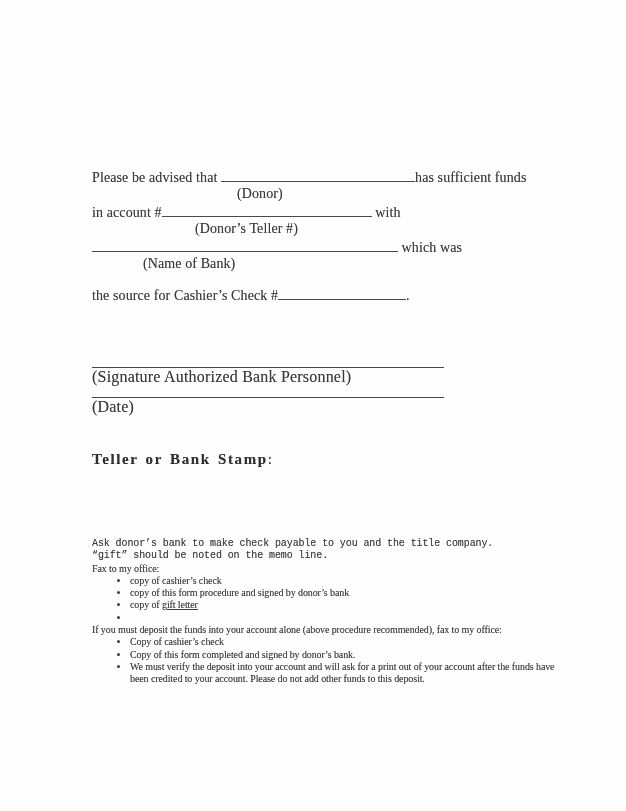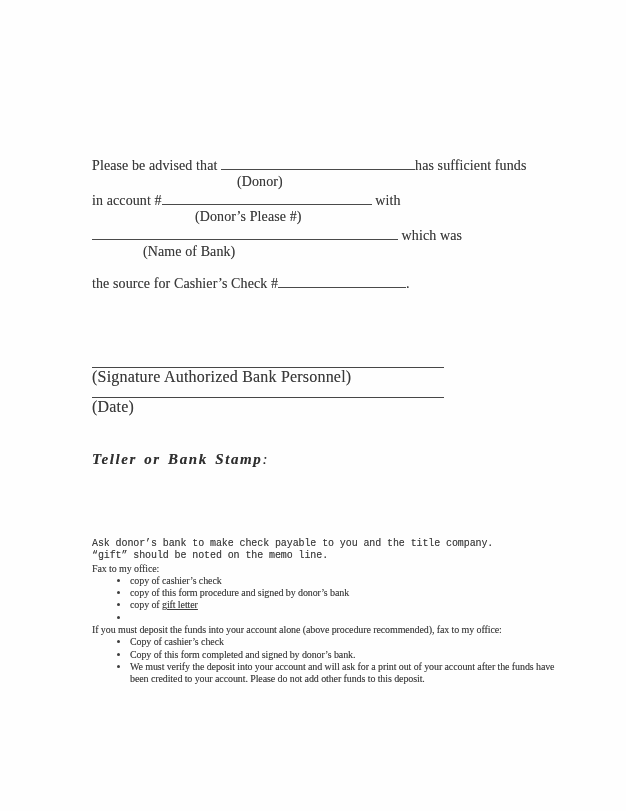--- a/index.html
+++ b/index.html
@@ -11,21 +11,21 @@
     font-family:"Liberation Serif","DejaVu Serif",serif;
     color:#3a3a3a;
     overflow:hidden;
     text-shadow:0 0 0.5px rgba(80,80,80,0.55);
   }
   .salutation{
     position:absolute;left:92px;top:119px;
     font-size:14px;letter-spacing:0.3px;
   }
   .main-block{
-    position:absolute;left:92px;top:156px;width:470px;
+    position:absolute;left:92px;top:168px;width:470px;
     font-size:14px;line-height:16.5px;letter-spacing:0.1px;
   }
   .blank{
     display:inline-block;height:0.92em;
     border-bottom:1.4px solid #4a4a4a;
   }
   .blank-donor{width:194px;}
   .blank-account{width:210px;}
   .blank-bank{width:306px;}
   .blank-check{width:128px;}
@@ -37,21 +37,21 @@
   .sig-block{
     position:absolute;left:92px;top:352px;width:352px;
     font-size:16px;letter-spacing:0.2px;
   }
   .rule1{height:15px;border-bottom:1.6px solid #474747;}
   .rule2{height:12px;border-bottom:1.6px solid #474747;}
   .sig-label,.date-label{line-height:17px;}
   .stamp-heading{
     position:absolute;left:92px;top:451px;
     font-size:15px;font-weight:bold;
-    letter-spacing:1.6px;word-spacing:2px;color:#2f2f2f;font-style:italic;
+    letter-spacing:1.6px;word-spacing:2px;color:#2f2f2f;
   }
   .stamp-colon{font-weight:normal;letter-spacing:0;}
   .fineprint{
     position:absolute;left:92px;top:538px;width:450px;
     font-size:10px;line-height:12.3px;letter-spacing:-0.1px;
     color:#3d3d3d;
   }
   .fineprint p{margin:0;}
   .fp-intro{width:424px;font-family:Liberation Mono, monospace;}
   .fineprint ul{
@@ -66,21 +66,21 @@
 </head>
 <body>
 
 <div class="page">
 
 
   <div class="main-block">
     <div><span>Please be advised that</span> <span class="blank blank-donor"></span><span>has sufficient funds</span></div>
     <div class="lbl lbl-donor">(Donor)</div>
     <div><span>in account #</span><span class="blank blank-account"></span> <span>with</span></div>
-    <div class="lbl lbl-account">(Donor’s Please #)</div>
+    <div class="lbl lbl-account">(Donor’s Teller #)</div>
     <div><span class="blank blank-bank"></span> <span>which was</span></div>
     <div class="lbl lbl-bank">(Name of Bank)</div>
     <div class="check-line"><span>the source for Cashier’s Check #</span><span class="blank blank-check"></span><span>.</span></div>
   </div>
 
   <div class="sig-block">
     <div class="rule1"></div>
     <div class="sig-label">(Signature Authorized Bank Personnel)</div>
     <div class="rule2"></div>
     <div class="date-label">(Date)</div>

